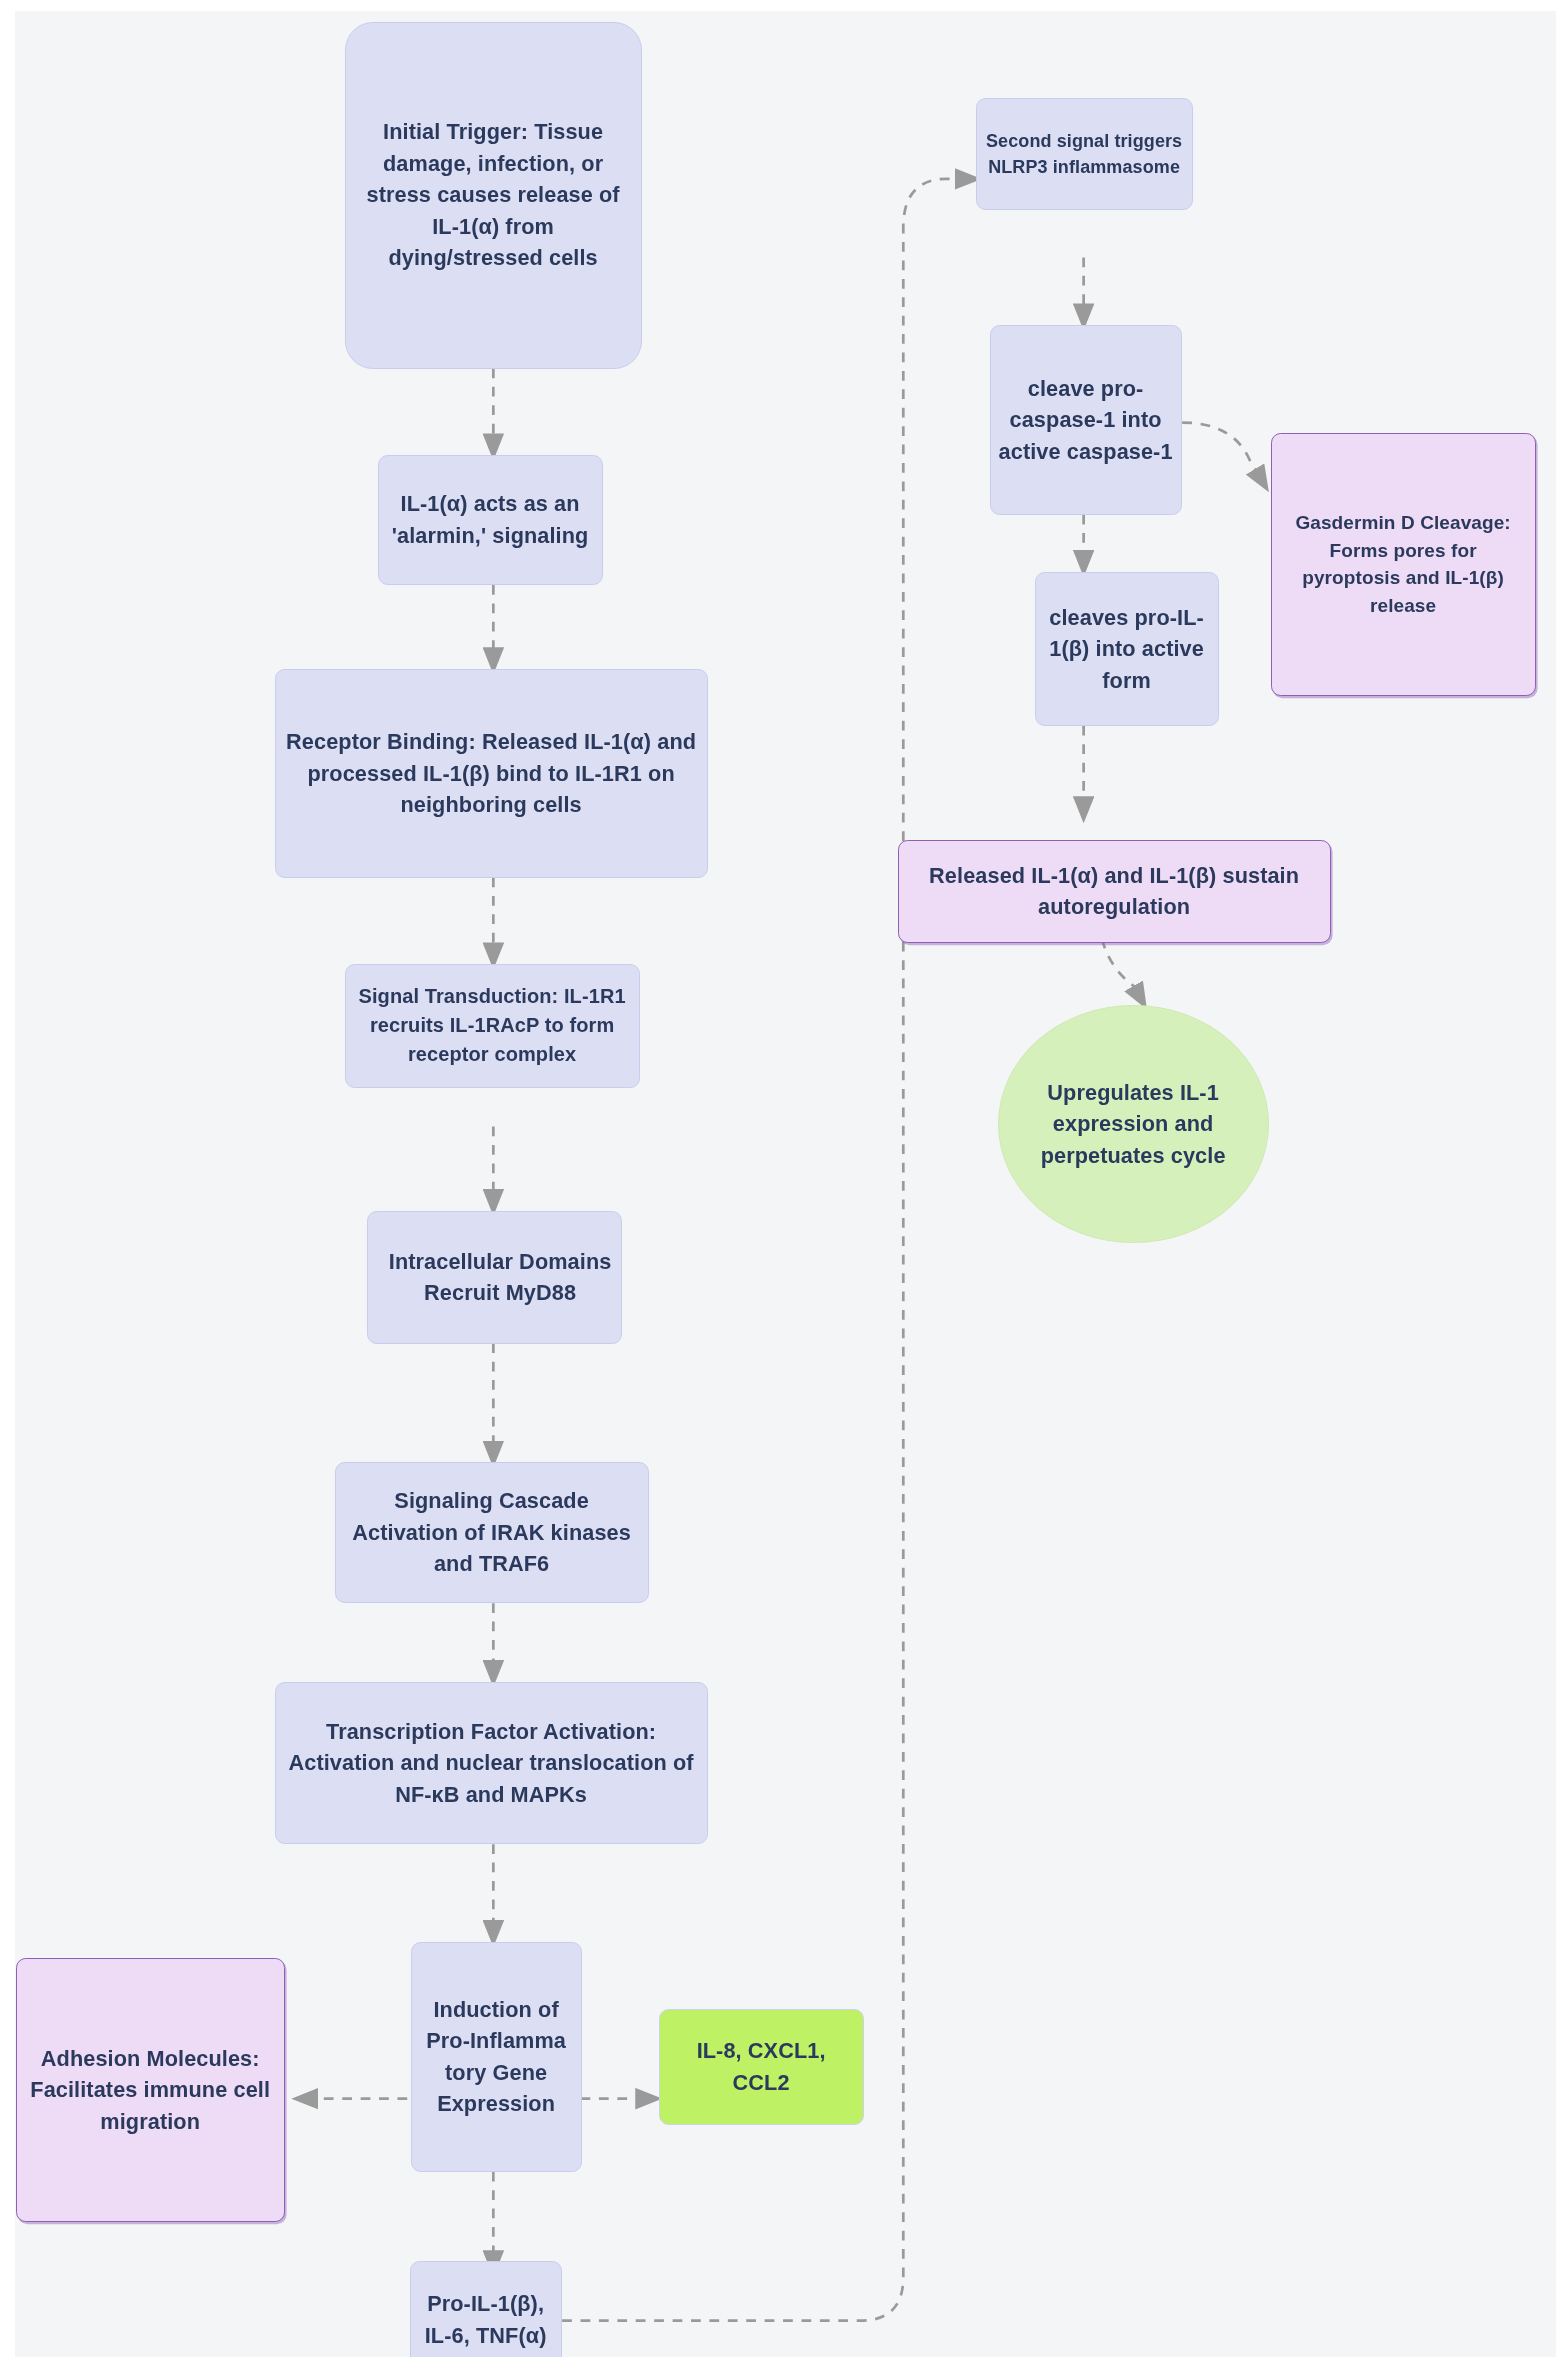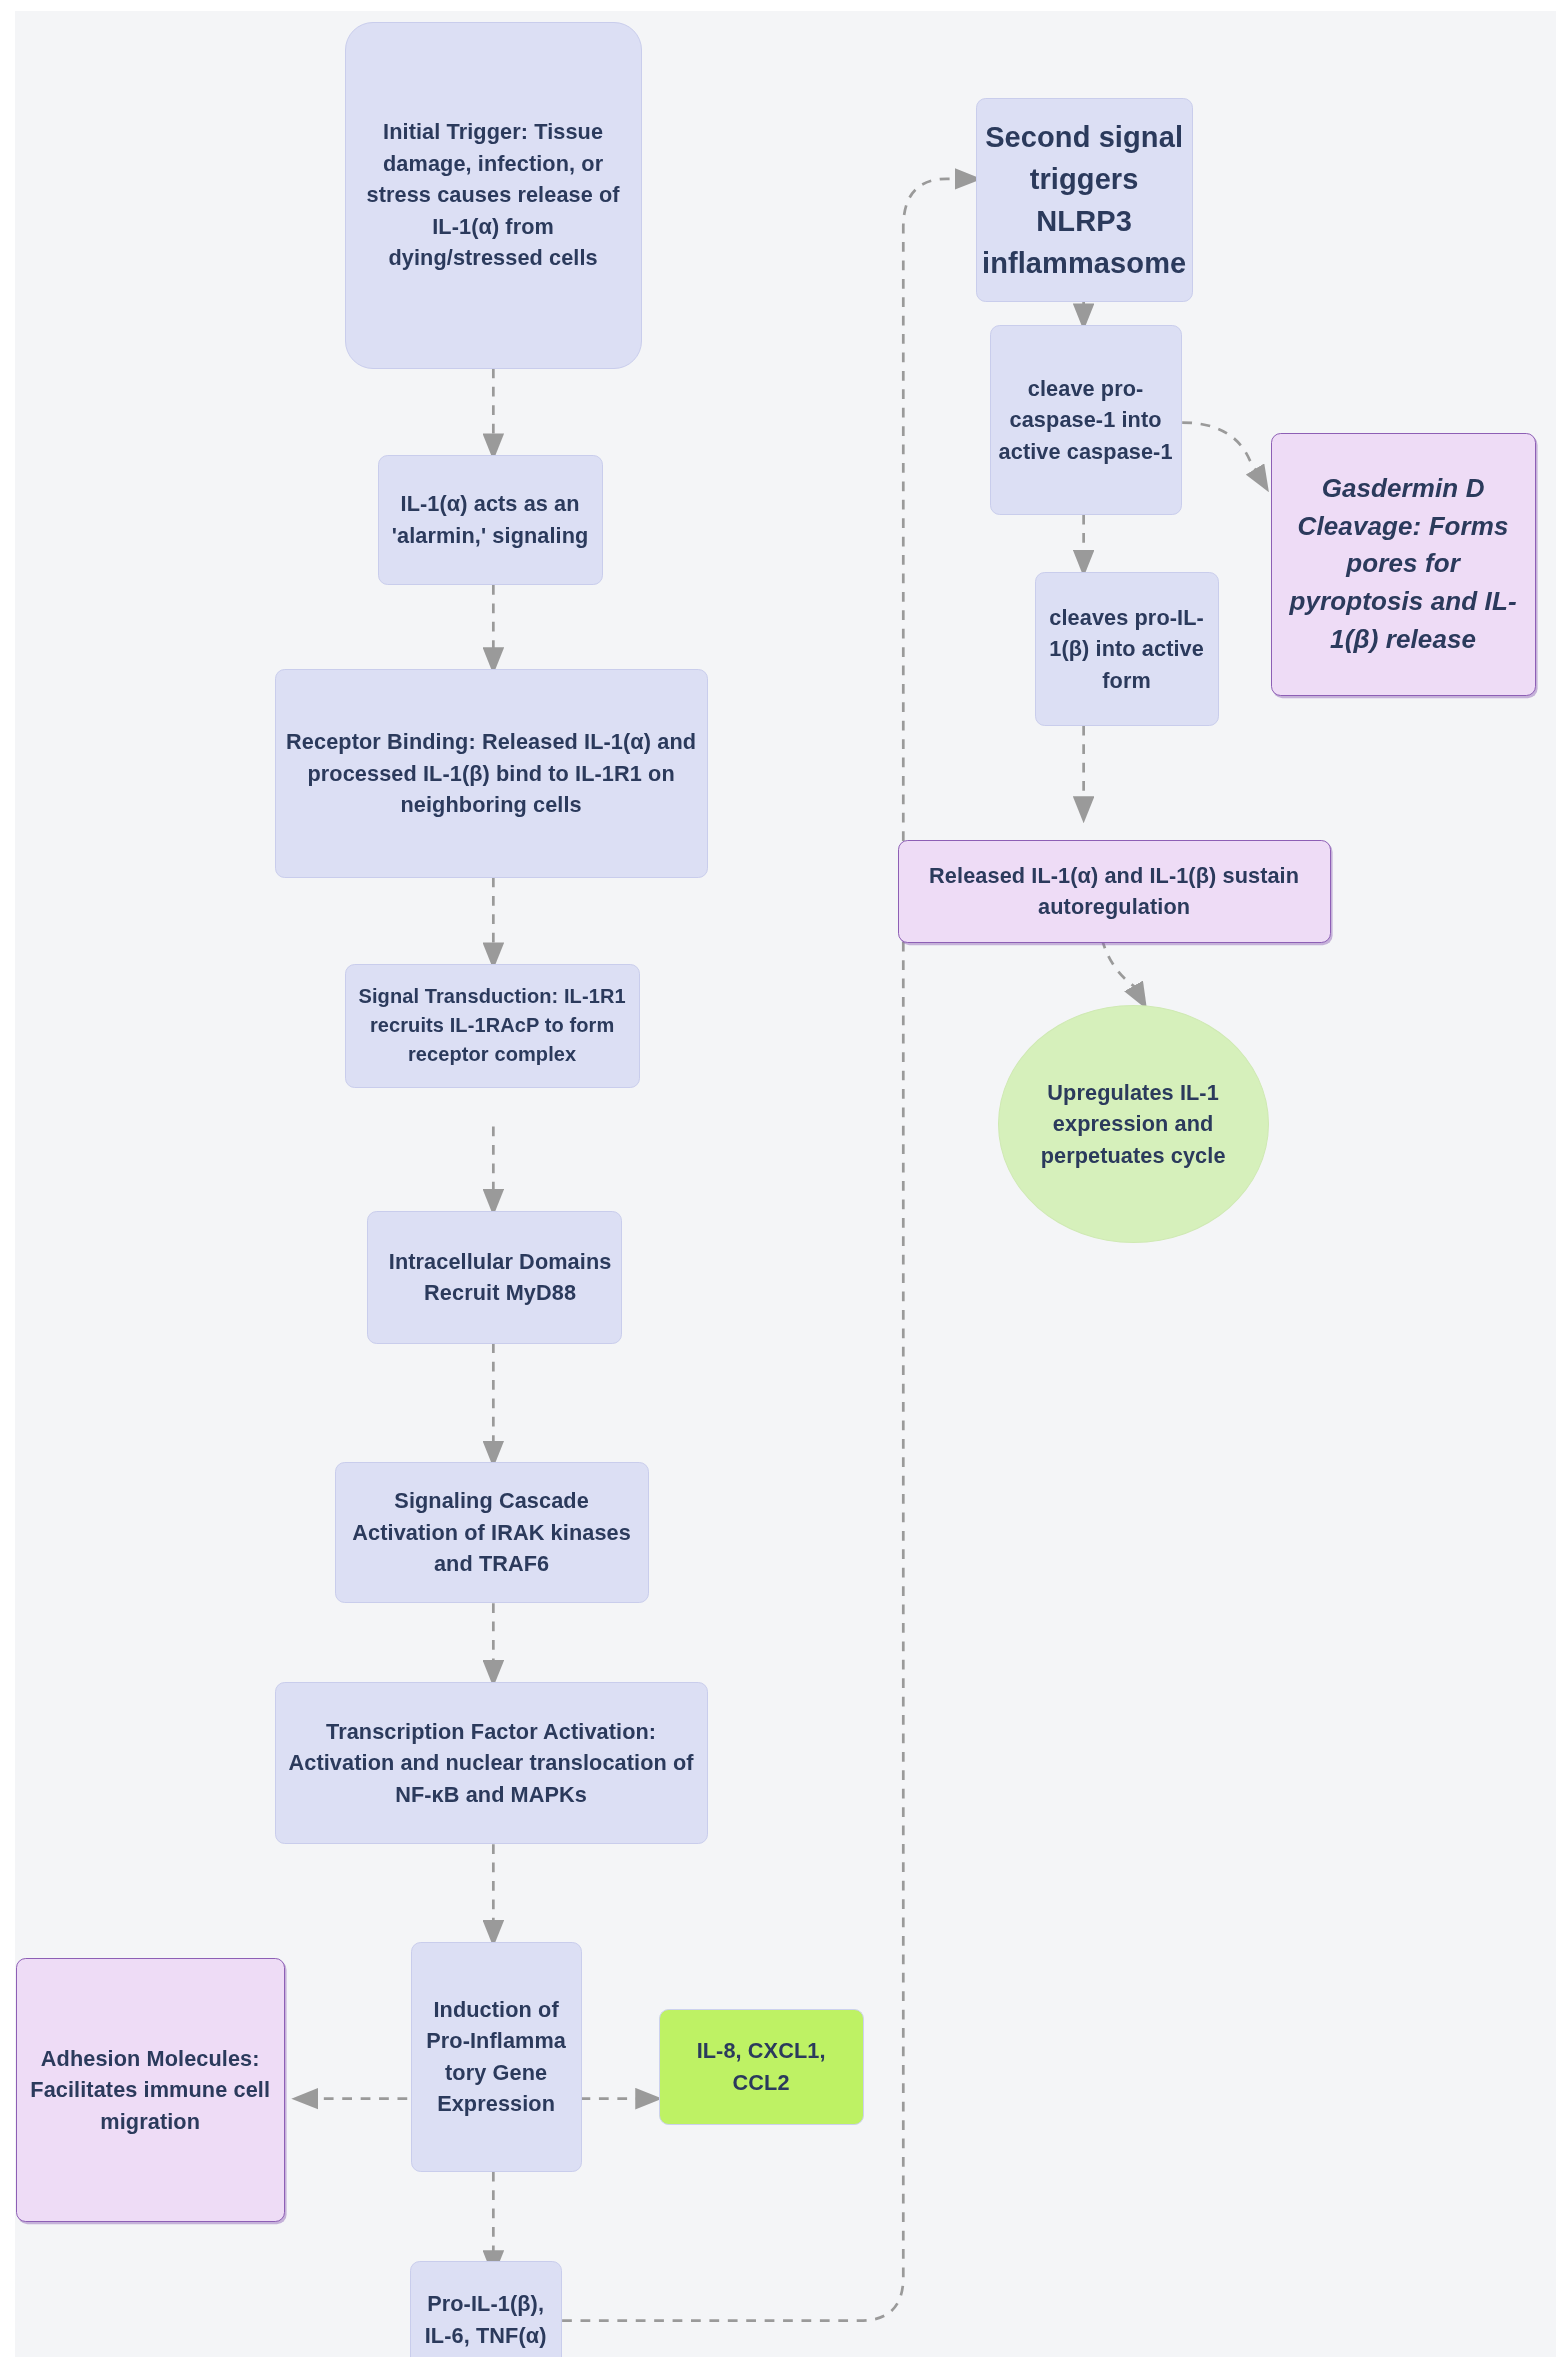--- a/index.html
+++ b/index.html
@@ -82,29 +82,29 @@
   </div>
 
   <div class="node n-pink" style="left:644px;top:1998px;width:205px;height:116px;font-size:21.7px;">
     <span class="txt">IL-8, CXCL1, CCL2</span>
   </div>
 
   <div class="node n-blue" style="left:395px;top:2250px;width:152px;height:118px;font-size:21.7px;">
     <span class="txt">Pro-IL-1(β), IL-6, TNF(α)</span>
   </div>
 
-  <div class="node n-blue" style="left:961px;top:87px;width:217px;height:204px;font-size:29px;">
+  <div class="node n-blue" style="left:961px;top:87px;width:217px;height:112px;font-size:18px;">
     <span class="txt">Second signal triggers NLRP3 inflammasome</span>
   </div>
 
   <div class="node n-blue" style="left:975px;top:314px;width:192px;height:190px;font-size:21.7px;">
     <span class="txt">cleave pro-caspase-1 into active caspase-1</span>
   </div>
 
-  <div class="node n-purple" style="left:1256px;top:422px;width:265px;height:263px;font-size:26px;font-style:italic;">
+  <div class="node n-purple" style="left:1256px;top:422px;width:265px;height:263px;font-size:19px;">
     <span class="txt">Gasdermin D Cleavage: Forms pores for pyroptosis and IL-1(β) release</span>
   </div>
 
   <div class="node n-blue" style="left:1020px;top:561px;width:184px;height:154px;font-size:21.7px;">
     <span class="txt">cleaves pro-IL-1(β) into active form</span>
   </div>
 
   <div class="node n-purple" style="left:883px;top:829px;width:433px;height:103px;font-size:21.7px;">
     <span class="txt">Released IL-1(α) and IL-1(β) sustain autoregulation</span>
   </div>

